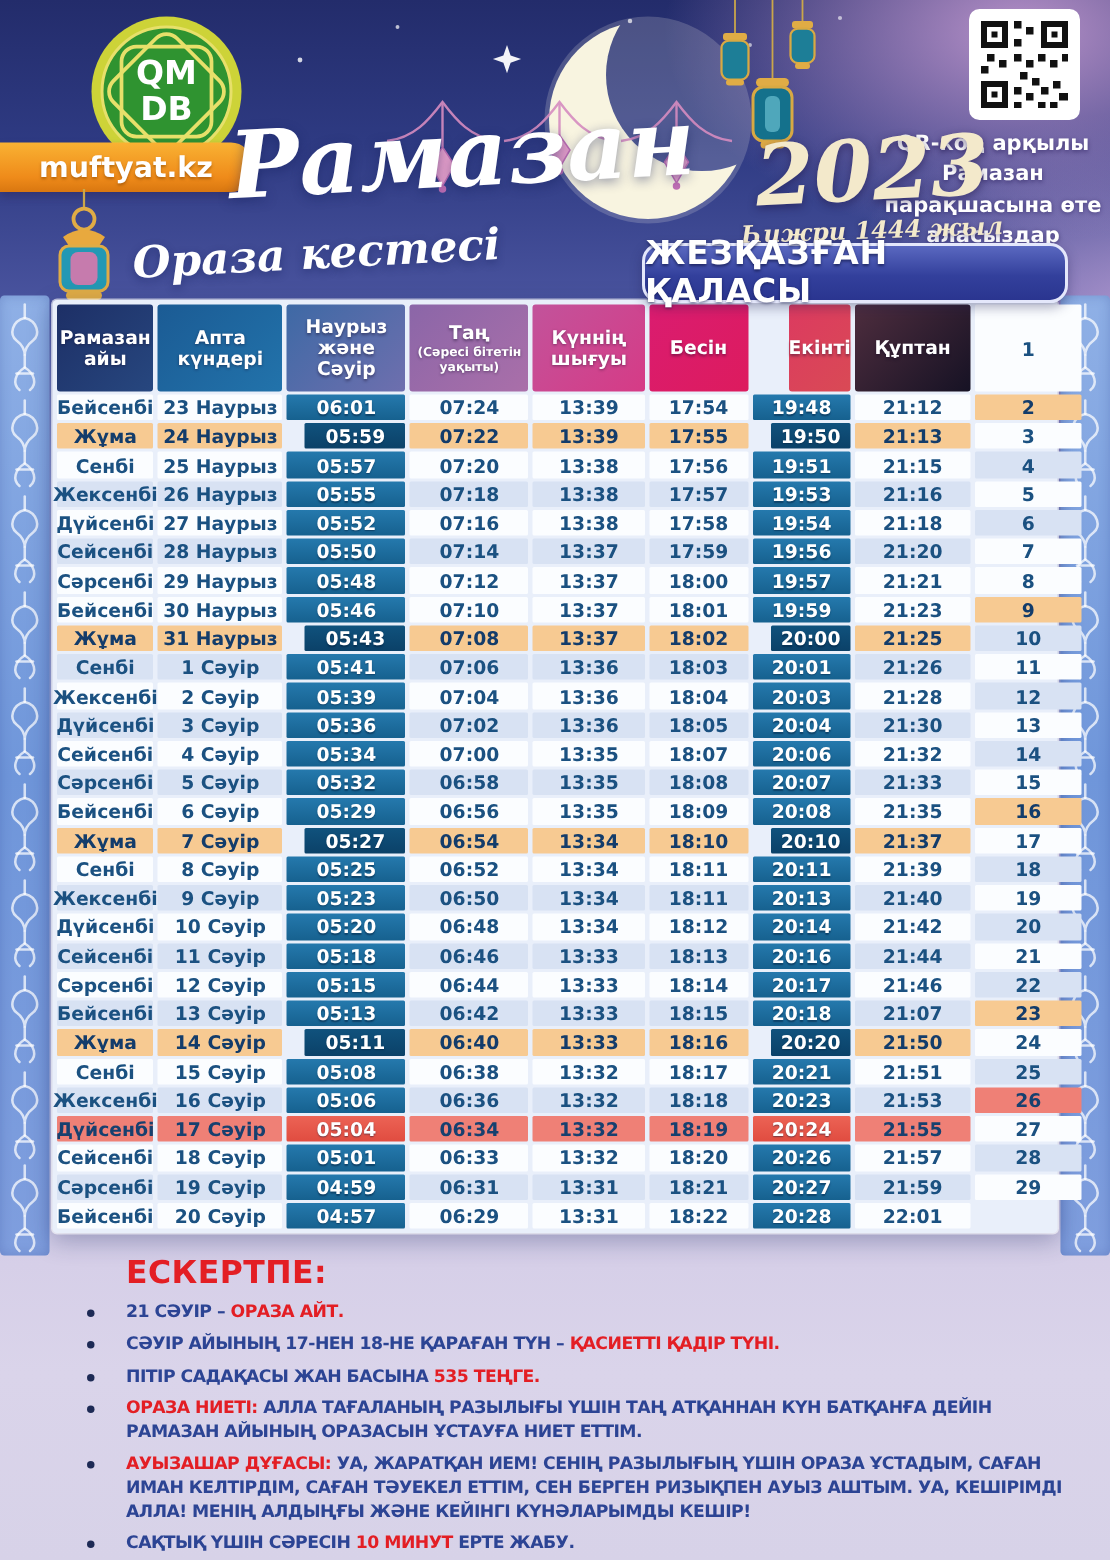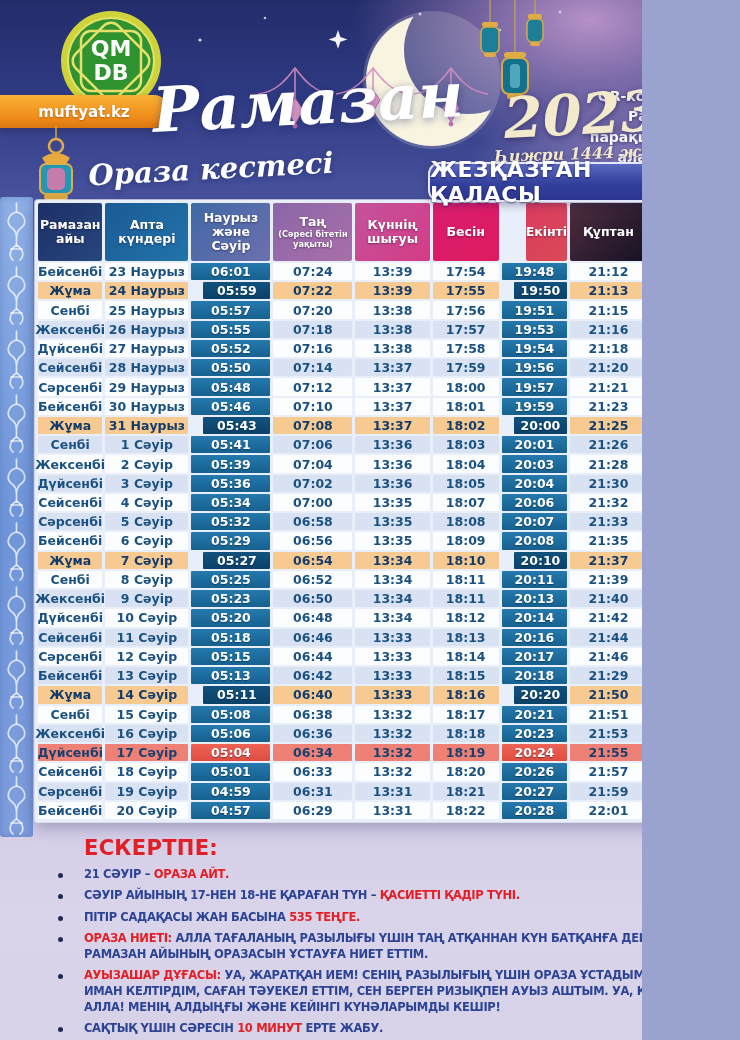--- a/index.html
+++ b/index.html
@@ -1,30 +1,30 @@
 <!DOCTYPE html>
 <html style="--red: #e31e24; --notes: #2c4494; --navy: #1b5181; --friday: #f7ca92; --qadir: #ef8076; --tb: #16618f; --tbf: #0b4168; --tbq: #e04c40;"><head>
 <meta charset="utf-8">
 <style>
   html,body{margin:0;padding:0;background:#9aa3cf;}
-  .page{position:relative;width:642px;height:1040px;overflow:hidden;
+  .page{position:relative;width:740px;height:1040px;overflow:hidden;
     font-family:"DejaVu Sans",sans-serif;
     background:
       radial-gradient(ellipse 340px 200px at 92% 2%, rgba(190,150,205,.95), rgba(190,150,205,0) 70%),
       radial-gradient(ellipse 300px 190px at 103% 20%, rgba(205,170,220,.75), rgba(205,170,220,0) 70%),
       radial-gradient(ellipse 420px 240px at 105% 58%, rgba(208,186,224,.55), rgba(208,186,224,0) 70%),
       radial-gradient(ellipse 300px 160px at -5% 30%, rgba(150,165,220,.6), rgba(150,165,220,0) 70%),
       linear-gradient(180deg,#232c6b 0%,#2e3a82 9%,#4b55a0 20%,#7780bd 32%,#97a0d2 44%,#a8b0da 58%,#bfc0e2 72%,#d6cfe8 81%,#dad4ea 88%,#d7d2e8 100%);}
   .abs{position:absolute;}
   
   .logo{left:56px;top:6px;width:110px;height:110px;}
   .ribbon{left:0;top:95px;width:168px;height:33px;background:linear-gradient(180deg,#f9b233,#ef8b1a 70%,#d97710);
     border-radius:0 14px 14px 0;display:flex;align-items:center;justify-content:center;
     box-shadow:0 3px 6px rgba(40,30,80,.4);}
-  .ribbon span{color:#fff;font-weight:bold;font-size:15px;text-shadow:0 1px 2px rgba(120,60,0,.5);}
+  .ribbon span{color:#fff;font-weight:bold;font-size:19px;text-shadow:0 1px 2px rgba(120,60,0,.5);}
   .title{left:118px;top:72px;width:380px;text-align:center;color:#fff;
     font-family:"DejaVu Serif",serif;font-style:italic;font-weight:bold;font-size:62px;line-height:1;
     text-shadow:0 2px 8px rgba(20,30,90,.45);transform:rotate(-3deg);}
   .subtitle{left:86px;top:152px;width:250px;text-align:center;color:#fff;
     font-family:"DejaVu Serif",serif;font-style:italic;font-weight:bold;font-size:29px;
     text-shadow:0 2px 6px rgba(20,30,90,.45);transform:rotate(-3deg);}
   .year{left:494px;top:86px;width:175px;text-align:center;color:#f3e9cb;
     font-family:"DejaVu Serif",serif;font-style:italic;font-weight:bold;font-size:56px;line-height:1;
     text-shadow:0 2px 6px rgba(30,20,70,.5);transform:rotate(-3deg);}
   .hijri{left:494px;top:144px;width:175px;text-align:center;color:#f3e9cb;
@@ -476,21 +476,21 @@
         <div class="cell r-white time-box">20:17</div>
         <div class="cell r-white">21:46</div>
         <div class="cell r-blue">22</div>
         <div class="cell r-blue">Бейсенбі</div>
         <div class="cell r-blue">13 Сәуір</div>
         <div class="cell r-blue time-box">05:13</div>
         <div class="cell r-blue">06:42</div>
         <div class="cell r-blue">13:33</div>
         <div class="cell r-blue">18:15</div>
         <div class="cell r-blue time-box">20:18</div>
-        <div class="cell r-blue">21:29</div>
+        <div class="cell r-blue">21:07</div>
         <div class="cell r-friday">23</div>
         <div class="cell r-friday">Жұма</div>
         <div class="cell r-friday">14 Сәуір</div>
         <div class="cell r-friday time-box fri">05:11</div>
         <div class="cell r-friday">06:40</div>
         <div class="cell r-friday">13:33</div>
         <div class="cell r-friday">18:16</div>
         <div class="cell r-friday time-box fri">20:20</div>
         <div class="cell r-friday">21:50</div>
         <div class="cell r-white">24</div>

